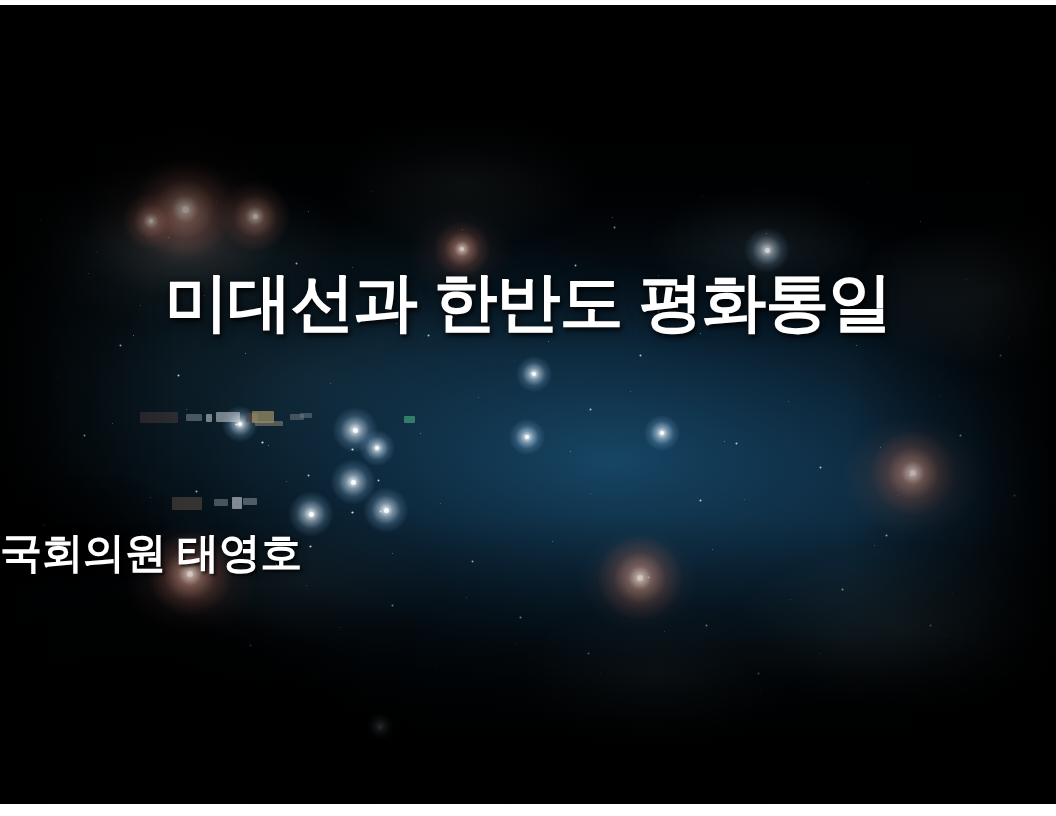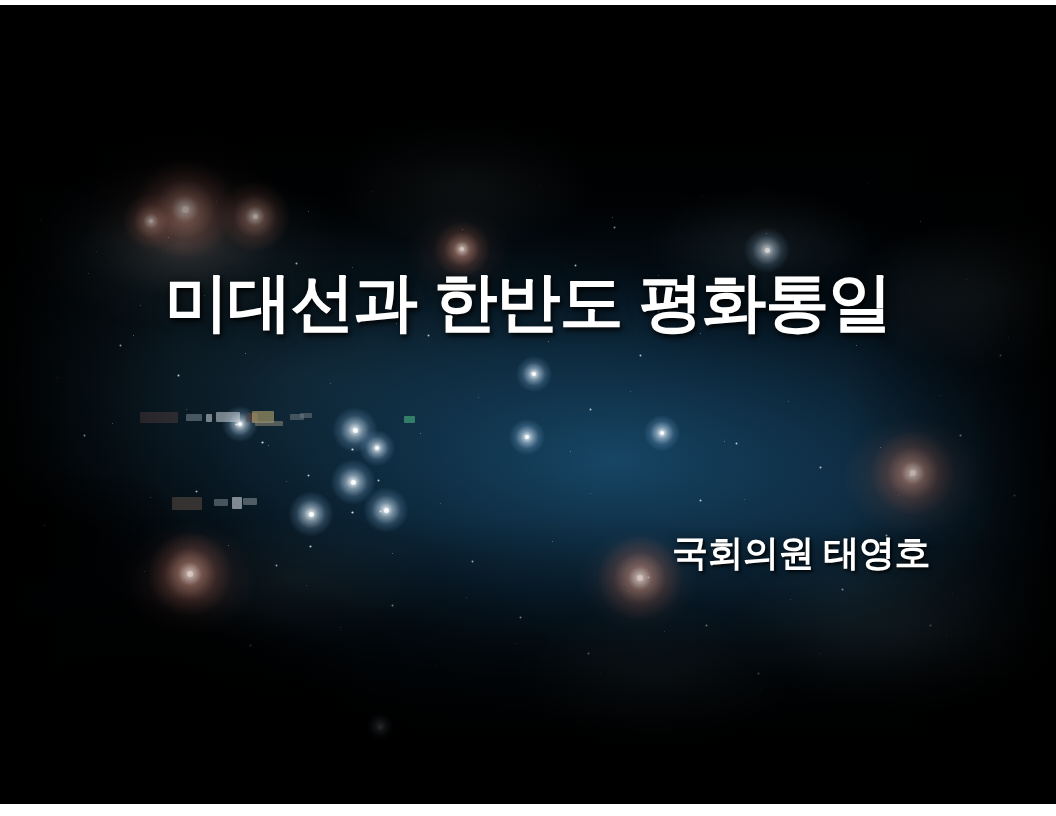--- a/index.html
+++ b/index.html
@@ -271,25 +271,24 @@
     text-shadow:
       2px 3px 4px rgba(0,0,0,.75),
       0 0 14px rgba(0,0,0,.55);
   }
 
   .slide-subtitle {
     position: absolute;
     left: 0;
     top: 524px;
     width: 930px;
-    text-align: right;
     color: #ffffff;
     font-family: "Liberation Sans", sans-serif;
     font-weight: bold;
-    font-size: 36px;
+    font-size: 42px;
     line-height: 48px;
     letter-spacing: -0.5px;
     white-space: nowrap;
     text-shadow:
       2px 2px 3px rgba(0,0,0,.75),
       0 0 10px rgba(0,0,0,.5);
   }
 </style>
 </head>
 <body>

